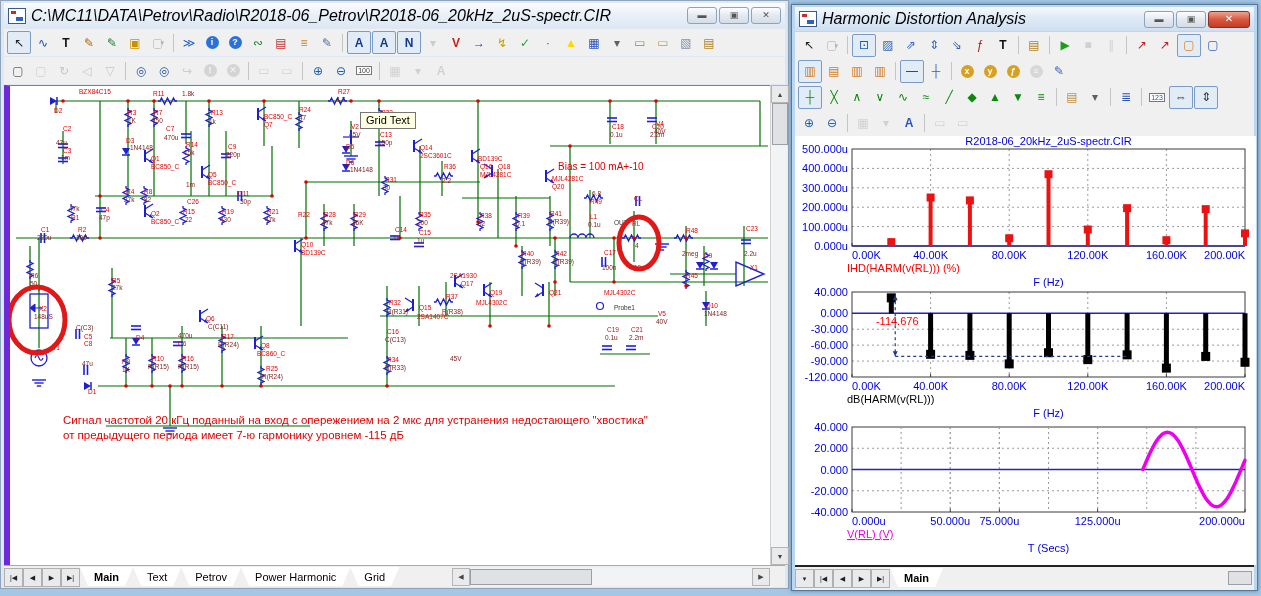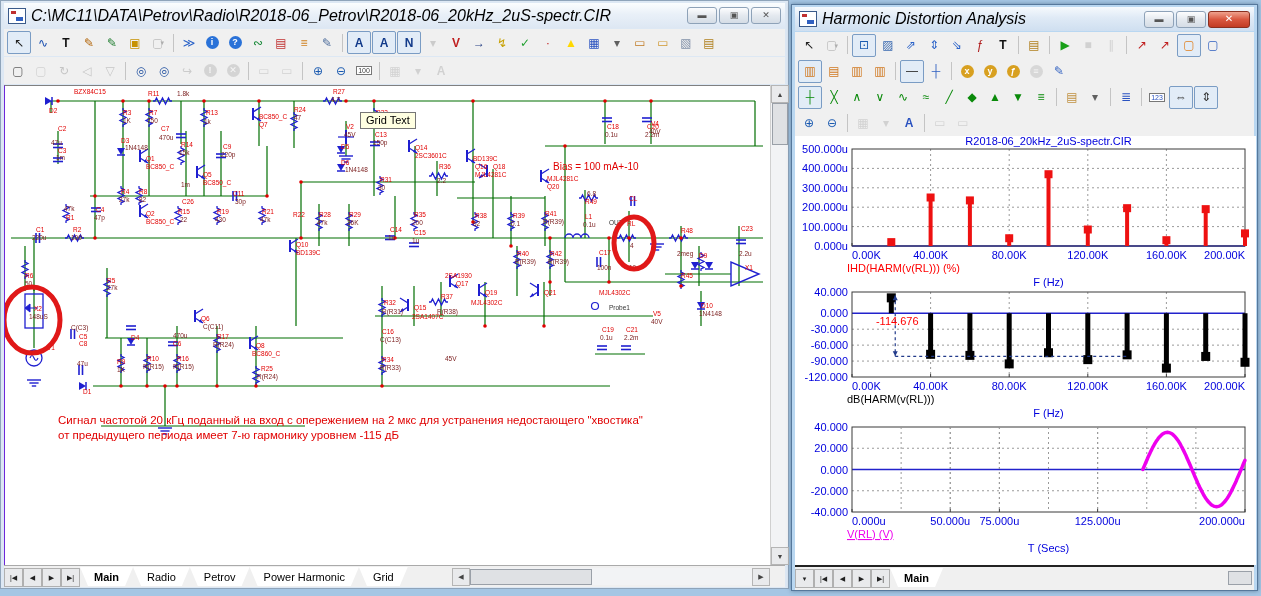--- a/index.html
+++ b/index.html
@@ -37,21 +37,21 @@
   .tbtn .badge{width:13px;height:13px;border-radius:50%;display:flex;align-items:center;justify-content:center;
         font-size:9px;font-weight:bold;}
   .tbtn .boxed{font-size:7px;border:1px solid #777;padding:0 1px;background:#fff;}
   .tsep{width:1px;height:18px;background:#c4c4c4;margin:0 3px;flex:none;}
   .ddmark{font-size:7px;color:#444;margin-left:-3px;}
   
   .tooltip{position:absolute;background:#ffffe1;border:1px solid #767676;font-size:11px;
            padding:1px 5px 2px;color:#000;z-index:40;white-space:nowrap;}
   
   #canvasL{position:absolute;left:3px;top:84px;width:766px;height:480px;background:#fff;
-           border-top:1px solid #808080;border-left:1px solid #6d28d9;overflow:hidden;}
+           border-top:1px solid #808080;border-left:6px solid #6d28d9;overflow:hidden;}
   .vscroll{position:absolute;width:17px;background:#f2f3f5;border-left:1px solid #d0d0d0;}
   .hscroll{position:absolute;height:17px;background:#f2f3f5;display:flex;align-items:center;}
   .sarrow{width:16px;height:16px;background:#e9eaec;border:1px solid #b5b5b5;color:#444;
           font-size:7px;display:flex;align-items:center;justify-content:center;flex:none;}
   .sthumb{background:#dfe1e4;border:1px solid #9aa0a8;}
   
   .tabbar{position:absolute;background:#f0f0f0;display:flex;align-items:flex-start;border-top:1px solid #aaa;}
   .navbtn{width:17px;height:17px;background:#e9eaec;border:1px solid #b0b0b0;font-size:7px;color:#222;
           display:flex;align-items:center;justify-content:center;margin-top:2px;flex:none;}
   .tab{height:18px;padding:1px 14px 0;background:#fff;font-size:11px;color:#000;margin-top:1px;
@@ -714,21 +714,21 @@
     <div class="sarrow" style="position:absolute;bottom:0;left:0;">▼</div>
   </div>
 
   <div class="tabbar" id="tabsL" style="left:3px;top:564px;right:3px;height:21px;">
     <div class="navbtn">|◀</div>
     <div class="navbtn">◀</div>
     <div class="navbtn">▶</div>
     <div class="navbtn">▶|</div>
     <div id="tabListL" style="display:flex;">
         <div class="tab active">Main</div>
-        <div class="tab">Radio</div>
+        <div class="tab">Text</div>
         <div class="tab">Petrov</div>
         <div class="tab">Power Harmonic</div>
         <div class="tab">Grid</div>
       </div>
     <div class="hscroll" style="left:448px;top:2px;width:318px;">
       <div class="sarrow">◀</div>
       <div class="sthumb" style="width:120px;height:14px;"></div>
       <div style="flex:1"></div>
       <div class="sarrow">▶</div>
     </div>

